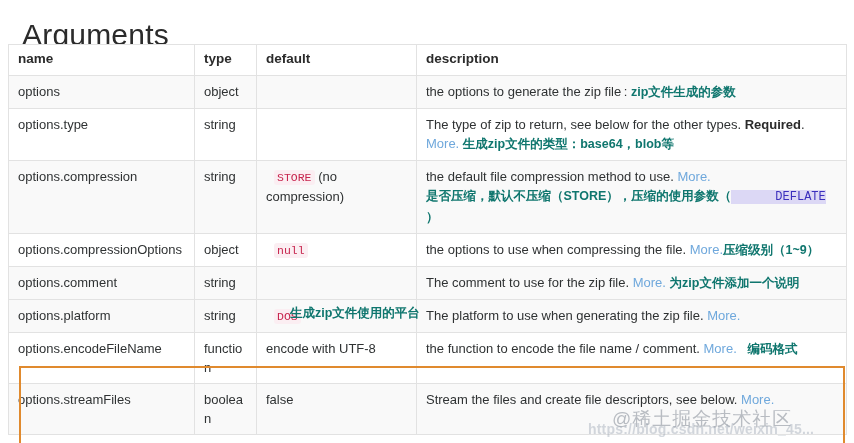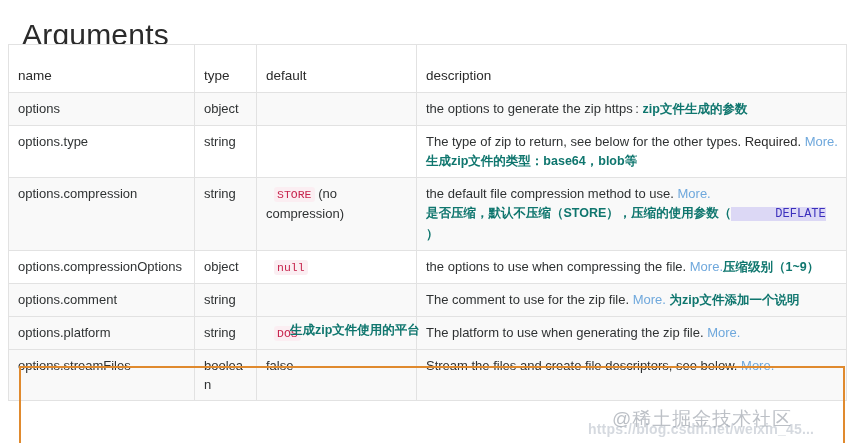--- a/index.html
+++ b/index.html
@@ -44,45 +44,45 @@
   table.args th, table.args td {
     border: 1px solid #e2e2e2;
     padding: 6px 8px 6px 9px;
     text-align: left;
     vertical-align: top;
     line-height: 19px;
     word-wrap: break-word;
     overflow-wrap: break-word;
   }
   table.args th {
-    font-weight: normal;
+    font-weight: bold;
     color: #2b2b2b;
     background: #ffffff;
     font-size: 13.5px;
-    padding-top: 21px;
+    padding-top: 4px;
     padding-bottom: 7px;
   }
   table.args tbody tr.odd > td { background: #f9f9f9; }
   table.args tbody tr.even > td { background: #ffffff; }
 
   code.code {
     font-family: "Liberation Mono", monospace;
     font-size: 11.5px;
     color: #c7254e;
     background: #fbeef2;
     padding: 1px 3px;
     border-radius: 3px;
     white-space: nowrap;
     margin-left: 8px;
   }
   a.more {
     color: #6fa8dc;
     text-decoration: none;
   }
-  .req { font-weight: normal; color: #2b2b2b; }
+  .req { font-weight: bold; color: #2b2b2b; }
   .cn {
     color: #0f766e;
     font-weight: bold;
     font-size: 12.5px;
     white-space: nowrap;
   }
   .cn-deflate {
     color: #3b2fbd;
     background: #dcd8f5;
     font-weight: normal;
@@ -153,21 +153,21 @@
       <th>default</th>
       <th>description</th>
     </tr>
   </thead>
   <tbody>
 
     <tr class="odd">
       <td>options</td>
       <td>object</td>
       <td></td>
-      <td><span>the options to generate the zip https :</span> <span class="cn">zip文件生成的参数</span></td>
+      <td><span>the options to generate the zip file :</span> <span class="cn">zip文件生成的参数</span></td>
     </tr>
 
     <tr class="even">
       <td>options.type</td>
       <td>string</td>
       <td></td>
       <td><span>The type of zip to return, see below for the other types.</span> <span class="req">Required</span>. <a class="more" href="#">More.</a> <span class="cn">生成zip文件的类型：base64，blob等</span></td>
     </tr>
 
     <tr class="odd">
@@ -192,20 +192,26 @@
     </tr>
 
 
     <tr class="odd">
       <td>options.platform</td>
       <td>string</td>
       <td class="overlap-cell"><code class="code">DOS</code><span class="cn overlap-note">生成zip文件使用的平台</span></td>
       <td><span>The platform to use when generating the zip file.</span> <a class="more" href="#">More.</a></td>
     </tr>
 
+    <tr class="even">
+      <td>options.encodeFileName</td>
+      <td>function</td>
+      <td>encode with UTF-8</td>
+      <td><span>the function to encode the file name / comment.</span> <a class="more" href="#">More.</a>&nbsp;&nbsp; <span class="cn">编码格式</span></td>
+    </tr>
 
     <tr class="odd">
       <td>options.streamFiles</td>
       <td>boolean</td>
       <td>false</td>
       <td><span>Stream the files and create file descriptors, see below.</span> <a class="more" href="#">More.</a></td>
     </tr>
 
   </tbody>
 </table>

